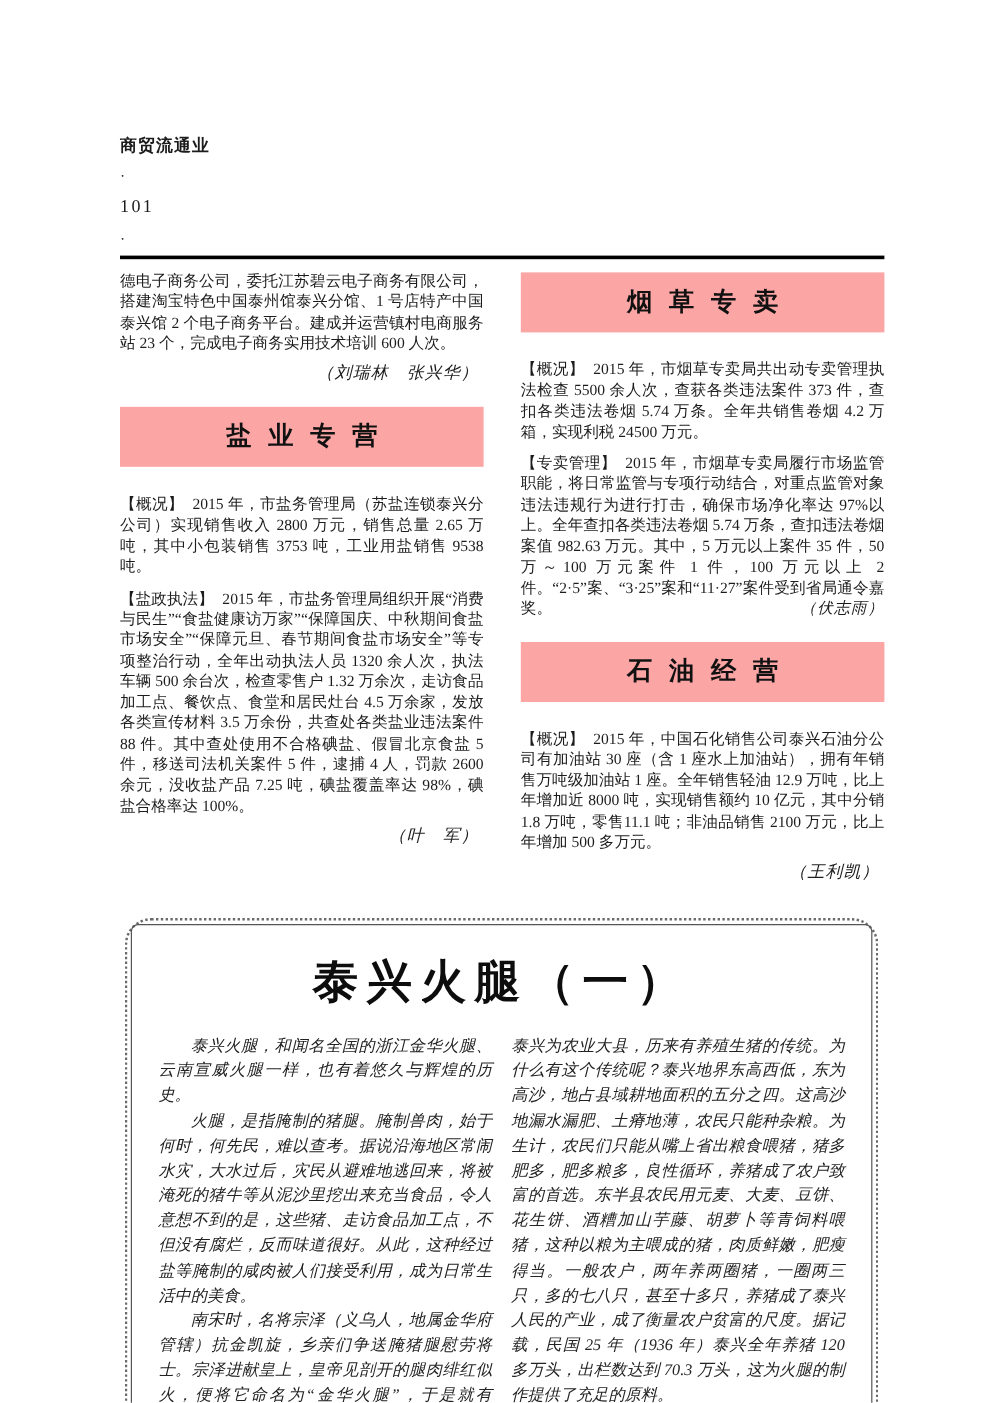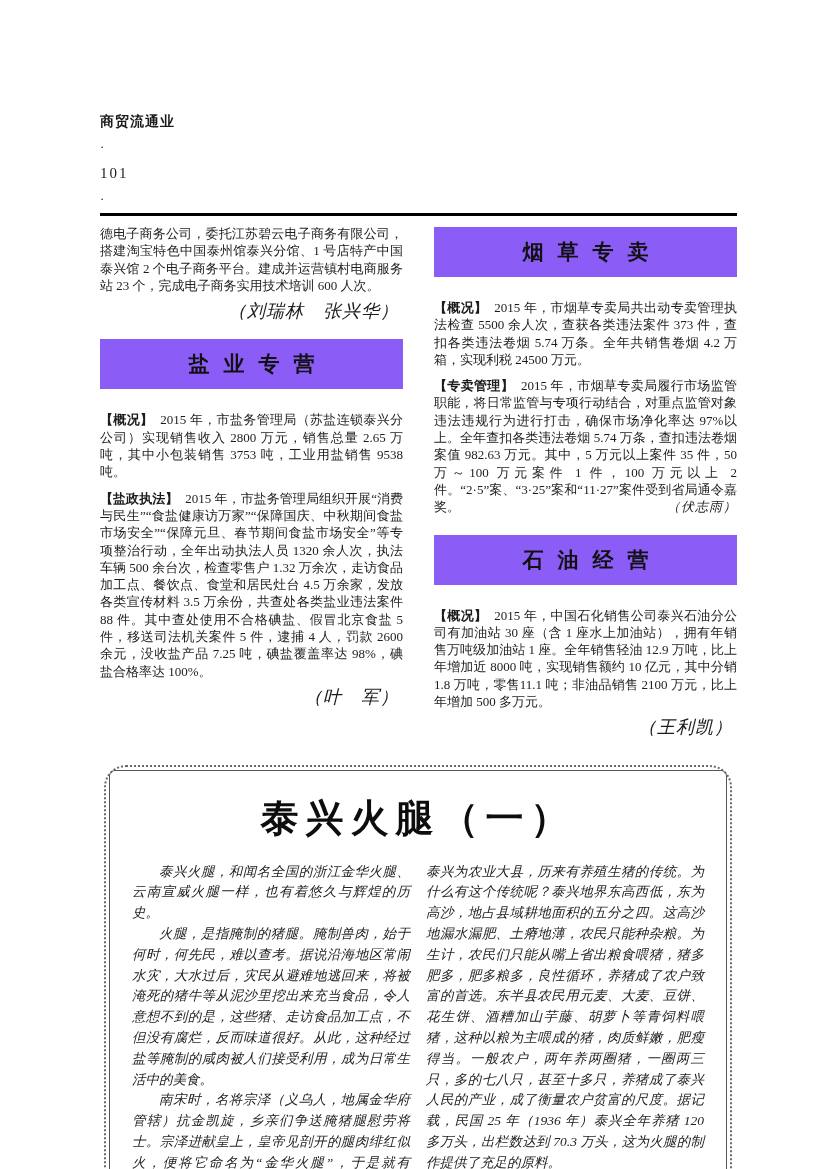--- a/index.html
+++ b/index.html
@@ -30,31 +30,31 @@
   .columns { display: flex; gap: 31px; margin-top: 9px; }
   .col { width: 303px; }
 
   .body-text {
     font-size: 13px; line-height: 17.3px;
     text-align: justify; text-justify: inter-ideograph;
     margin-bottom: 9px;
   }
   .label {
     font-family: "Liberation Sans", "DejaVu Sans", sans-serif;
-    font-weight: bold; margin-right: 7px;
+    font-weight: normal; margin-right: 7px;
   }
   .signature {
-    font-size: 18px; line-height: 17.3px; text-align: right;
+    font-size: 14px; line-height: 17.3px; text-align: right;
     font-style: italic; letter-spacing: 1px;
     margin-bottom: 2px; padding-right: 4px;
   }
   .sig-inline { float: right; font-style: italic; letter-spacing: 1px; }
 
   .section-title {
-    background: #8b5cf6;
+    background: #fca5a5;
     height: 50px; line-height: 50px;
     text-align: center;
     font-family: "Liberation Sans", "DejaVu Sans", sans-serif;
     font-weight: bold; font-size: 21px;
     letter-spacing: 14px; text-indent: 14px;
     color: #111;
     margin: 19px 0 22px 0;
   }
   .col > .section-title:first-child { margin-top: 2px; }
 

